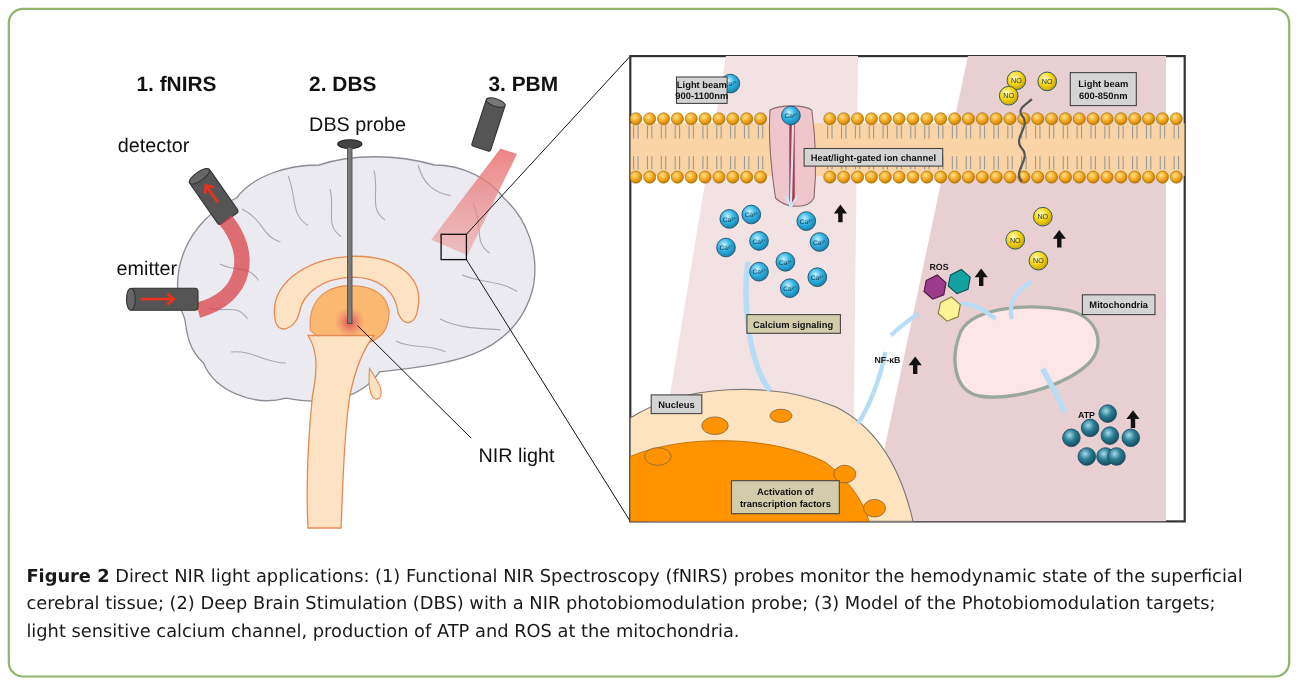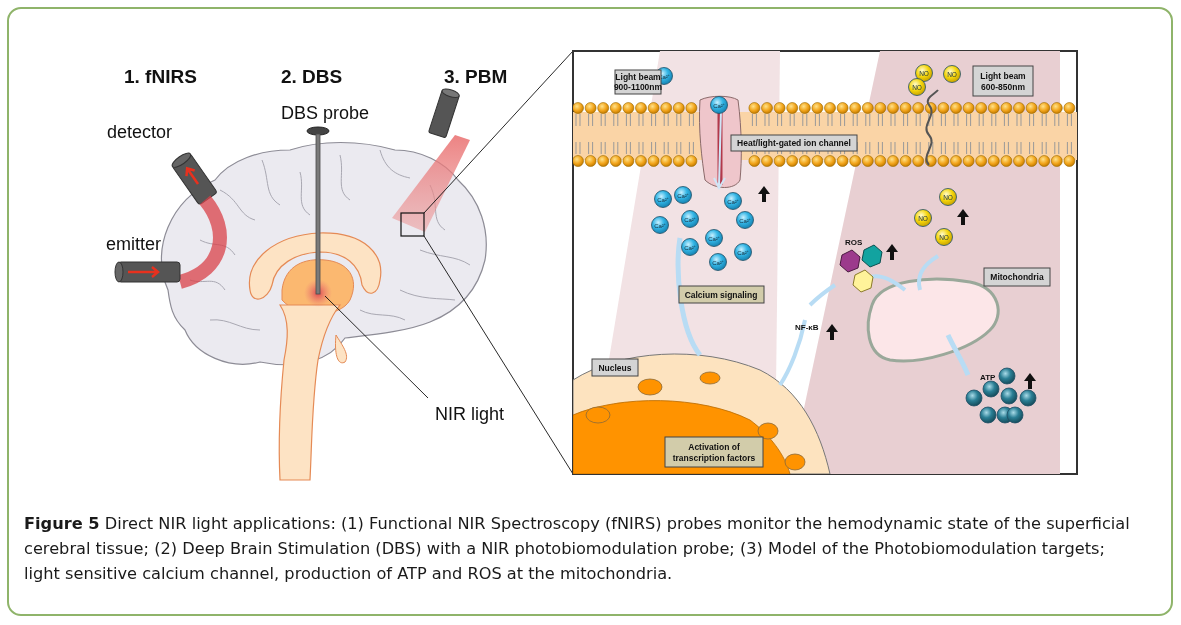--- a/index.html
+++ b/index.html
@@ -410,14 +410,14 @@
         <text class="box-t" x="1017" y="280" text-anchor="middle">Mitochondria</text>
       </g>
       <text class="small-b" x="845" y="245">ROS</text>
       <text class="small-b" x="795" y="330">NF-κB</text>
       <text class="small-b" x="980" y="380">ATP</text>
     </g>
   </g>
 </svg>
 
 <div class="caption">
-  <b>Figure 5</b><span> Direct NIR light applications: (1) Functional NIR Spectroscopy (fNIRS) probes monitor the hemodynamic state of the superficial cerebral tissue; (2) Deep Brain Stimulation (DBS) with a NIR photobiomodulation probe; (3) Model of the Photobiomodulation targets; light sensitive calcium channel, production of ATP and ROS at the mitochondria.</span>
+  <b>Figure 2</b><span> Direct NIR light applications: (1) Functional NIR Spectroscopy (fNIRS) probes monitor the hemodynamic state of the superficial cerebral tissue; (2) Deep Brain Stimulation (DBS) with a NIR photobiomodulation probe; (3) Model of the Photobiomodulation targets; light sensitive calcium channel, production of ATP and ROS at the mitochondria.</span>
 </div>
 
 </body></html>

